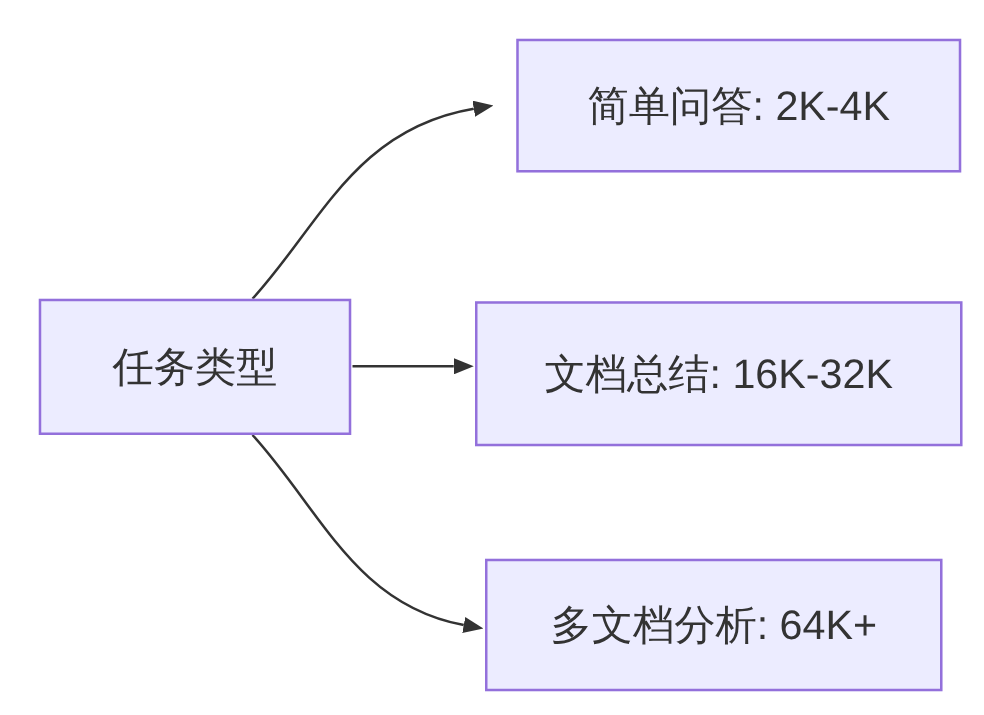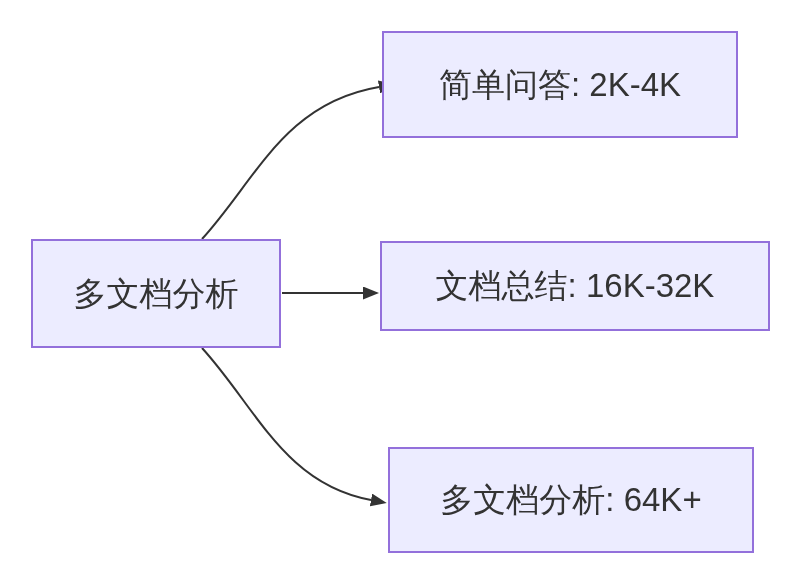--- a/index.html
+++ b/index.html
@@ -63,28 +63,28 @@
       <marker id="arrowhead" viewBox="0 0 16 13" refX="0" refY="6.5" markerWidth="16" markerHeight="13" markerUnits="userSpaceOnUse" orient="auto">
         <path d="M0,0 L16,6.5 L0,13 Z"></path>
       </marker>
     </defs>
     <path class="edge" d="M202,239 C256,180 284,103 379,87" marker-end="url(#arrowhead)"></path>
     <path class="edge" d="M282,293 L363,293" marker-end="url(#arrowhead)"></path>
     <path class="edge" d="M202,348 C256,407 284,484 371,500" marker-end="url(#arrowhead)"></path>
   </svg>
 
   <div class="node" style="left:31px; top:239px; width:250px; height:109px;">
-    <span>多文档分析</span>
+    <span>任务类型</span>
   </div>
 
-  <div class="node" style="left:382px; top:31px; width:356px; height:107px;">
+  <div class="node" style="left:413px; top:31px; width:356px; height:107px;">
     <span>简单问答: 2K-4K</span>
   </div>
 
-  <div class="node" style="left:380px; top:241px; width:390px; height:90px;text-align:right;">
+  <div class="node" style="left:380px; top:241px; width:390px; height:116px;text-align:right;">
     <span>文档总结: 16K-32K</span>
   </div>
 
   <div class="node" style="left:388px; top:447px; width:366px; height:106px;">
     <span>多文档分析: 64K+</span>
   </div>
 
 </div>
 
 </body></html>

